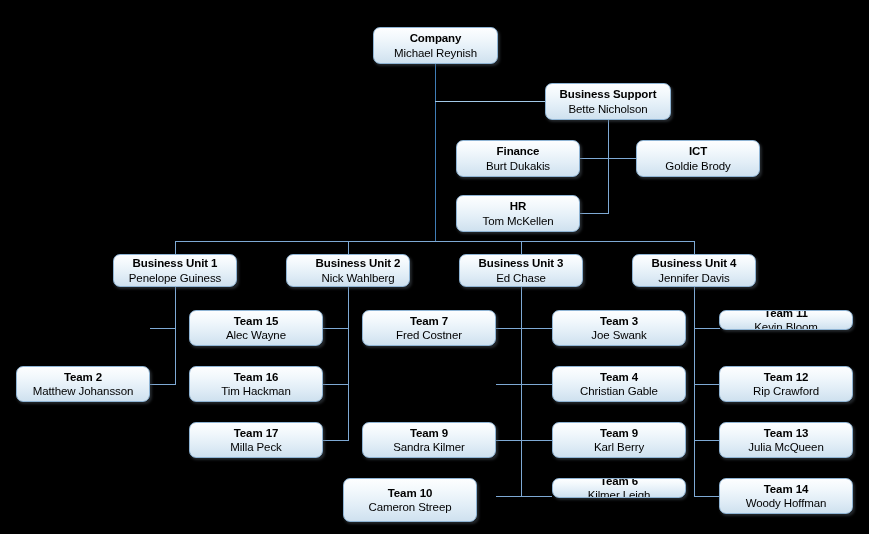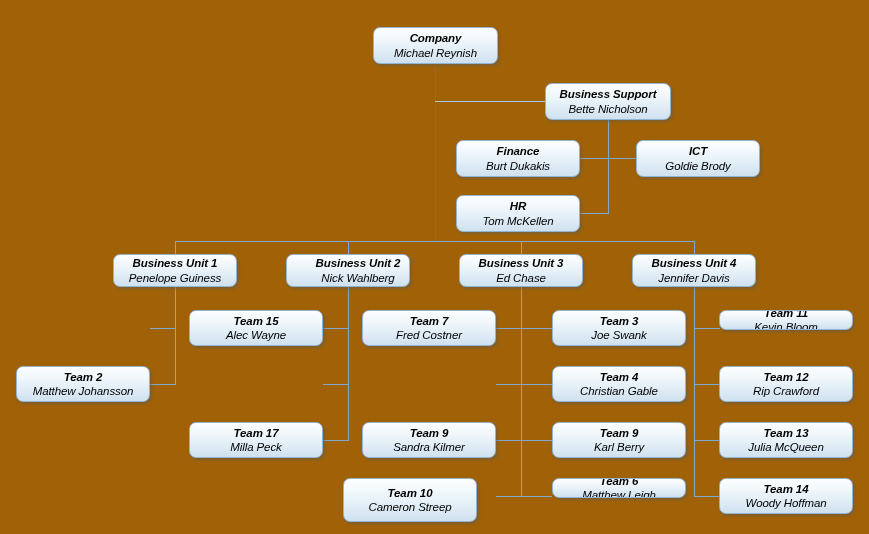--- a/index.html
+++ b/index.html
@@ -10,22 +10,21 @@
   }
   body {
     font-family: "Liberation Sans", sans-serif;
     -webkit-font-smoothing: antialiased;
   }
   #chart {
     position: relative;
     width: 869px;
     height: 534px;
     overflow: hidden;
-    background: #a16207;
-    font-style: italic;
+    background: #000000;
   }
   
   .line {
     position: absolute;
     background: #7ea9d4;
   }
   .line.v { width: 1px; }
   .line.h { height: 1px; }
   .line.dark { background: #3f7cb5; }
   .line.light { background: #a3c9e8; }
@@ -157,20 +156,24 @@
   <div class="node" style="left:16px; top:366px; width:134px; height:36px;">
     <div class="title">Team 2</div>
     <div class="person">Matthew Johansson</div>
   </div>
 
   <div class="node" style="left:189px; top:310px; width:134px; height:36px;">
     <div class="title">Team 15</div>
     <div class="person">Alec Wayne</div>
   </div>
 
+  <div class="node" style="left:189px; top:366px; width:134px; height:36px;">
+    <div class="title">Team 16</div>
+    <div class="person">Tim Hackman</div>
+  </div>
 
   <div class="node" style="left:189px; top:422px; width:134px; height:36px;">
     <div class="title">Team 17</div>
     <div class="person">Milla Peck</div>
   </div>
 
   <div class="node" style="left:362px; top:310px; width:134px; height:36px;">
     <div class="title">Team 7</div>
     <div class="person">Fred Costner</div>
   </div>
@@ -196,21 +199,21 @@
     <div class="person">Christian Gable</div>
   </div>
 
   <div class="node" style="left:552px; top:422px; width:134px; height:36px;">
     <div class="title">Team 9</div>
     <div class="person">Karl Berry</div>
   </div>
 
   <div class="node" style="left:552px; top:478px; width:134px; height:20px;text-align:center;">
     <div class="title">Team 6</div>
-    <div class="person">Matthew Leigh</div>
+    <div class="person">Kilmer Leigh</div>
   </div>
 
   <div class="node" style="left:719px; top:310px; width:134px; height:20px;">
     <div class="title">Team 11</div>
     <div class="person">Kevin Bloom</div>
   </div>
 
   <div class="node" style="left:719px; top:366px; width:134px; height:36px;">
     <div class="title">Team 12</div>
     <div class="person">Rip Crawford</div>

